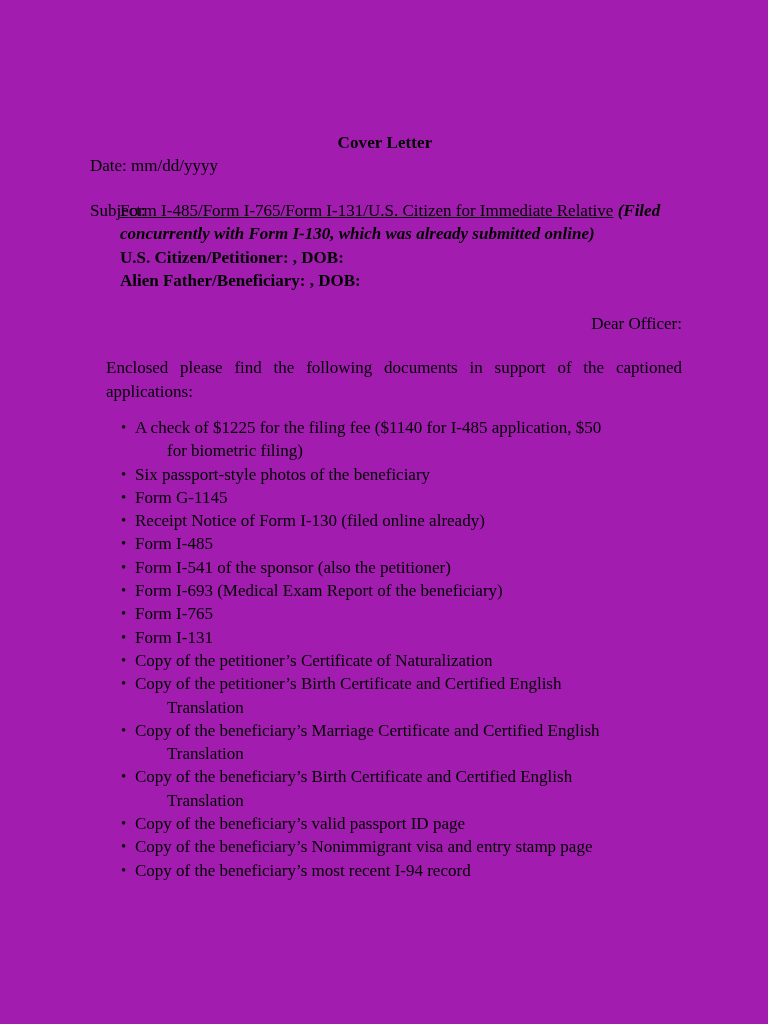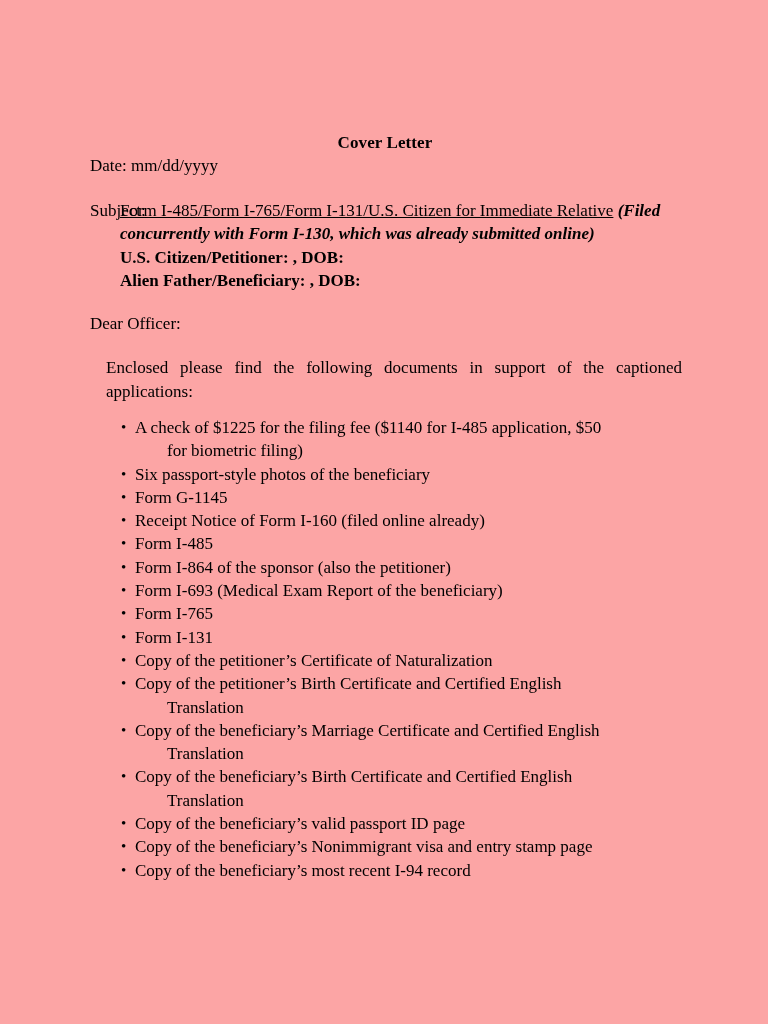--- a/index.html
+++ b/index.html
@@ -13,21 +13,21 @@
     height: 1024px;
     font-family: "Liberation Serif", "DejaVu Serif", serif;
     color: #000000;
     -webkit-font-smoothing: antialiased;
   }
 
   .page {
     position: relative;
     width: 768px;
     height: 1024px;
-    background: #fca5a5;
+    background: #a21caf;
     box-sizing: border-box;
     padding: 0;
     overflow: hidden;
   }
 
   
   .doc-title {
     position: absolute;
     top: 133px;
     left: 90px;
@@ -77,20 +77,21 @@
   }
   .subject-sub {
     margin: 0;
     padding-left: 30px;
     font-weight: bold;
   }
 
   
   .salutation {
     margin: 0 0 21px 0;
+    text-align: right;
   }
 
   
   .intro-para {
     margin: 0 0 13px 16px;
     text-align: justify;
     text-justify: inter-word;
   }
 
   
@@ -152,29 +153,29 @@
         <li>
           <span class="bullet">•</span>
           <span class="li-text">Six passport-style photos of the beneficiary</span>
         </li>
         <li>
           <span class="bullet">•</span>
           <span class="li-text">Form G-1145</span>
         </li>
         <li>
           <span class="bullet">•</span>
-          <span class="li-text">Receipt Notice of Form I-160 (filed online already)</span>
+          <span class="li-text">Receipt Notice of Form I-130 (filed online already)</span>
         </li>
         <li>
           <span class="bullet">•</span>
           <span class="li-text">Form I-485</span>
         </li>
         <li>
           <span class="bullet">•</span>
-          <span class="li-text">Form I-864 of the sponsor (also the petitioner)</span>
+          <span class="li-text">Form I-541 of the sponsor (also the petitioner)</span>
         </li>
         <li>
           <span class="bullet">•</span>
           <span class="li-text">Form I-693 (Medical Exam Report of the beneficiary)</span>
         </li>
         <li>
           <span class="bullet">•</span>
           <span class="li-text">Form I-765</span>
         </li>
         <li>

